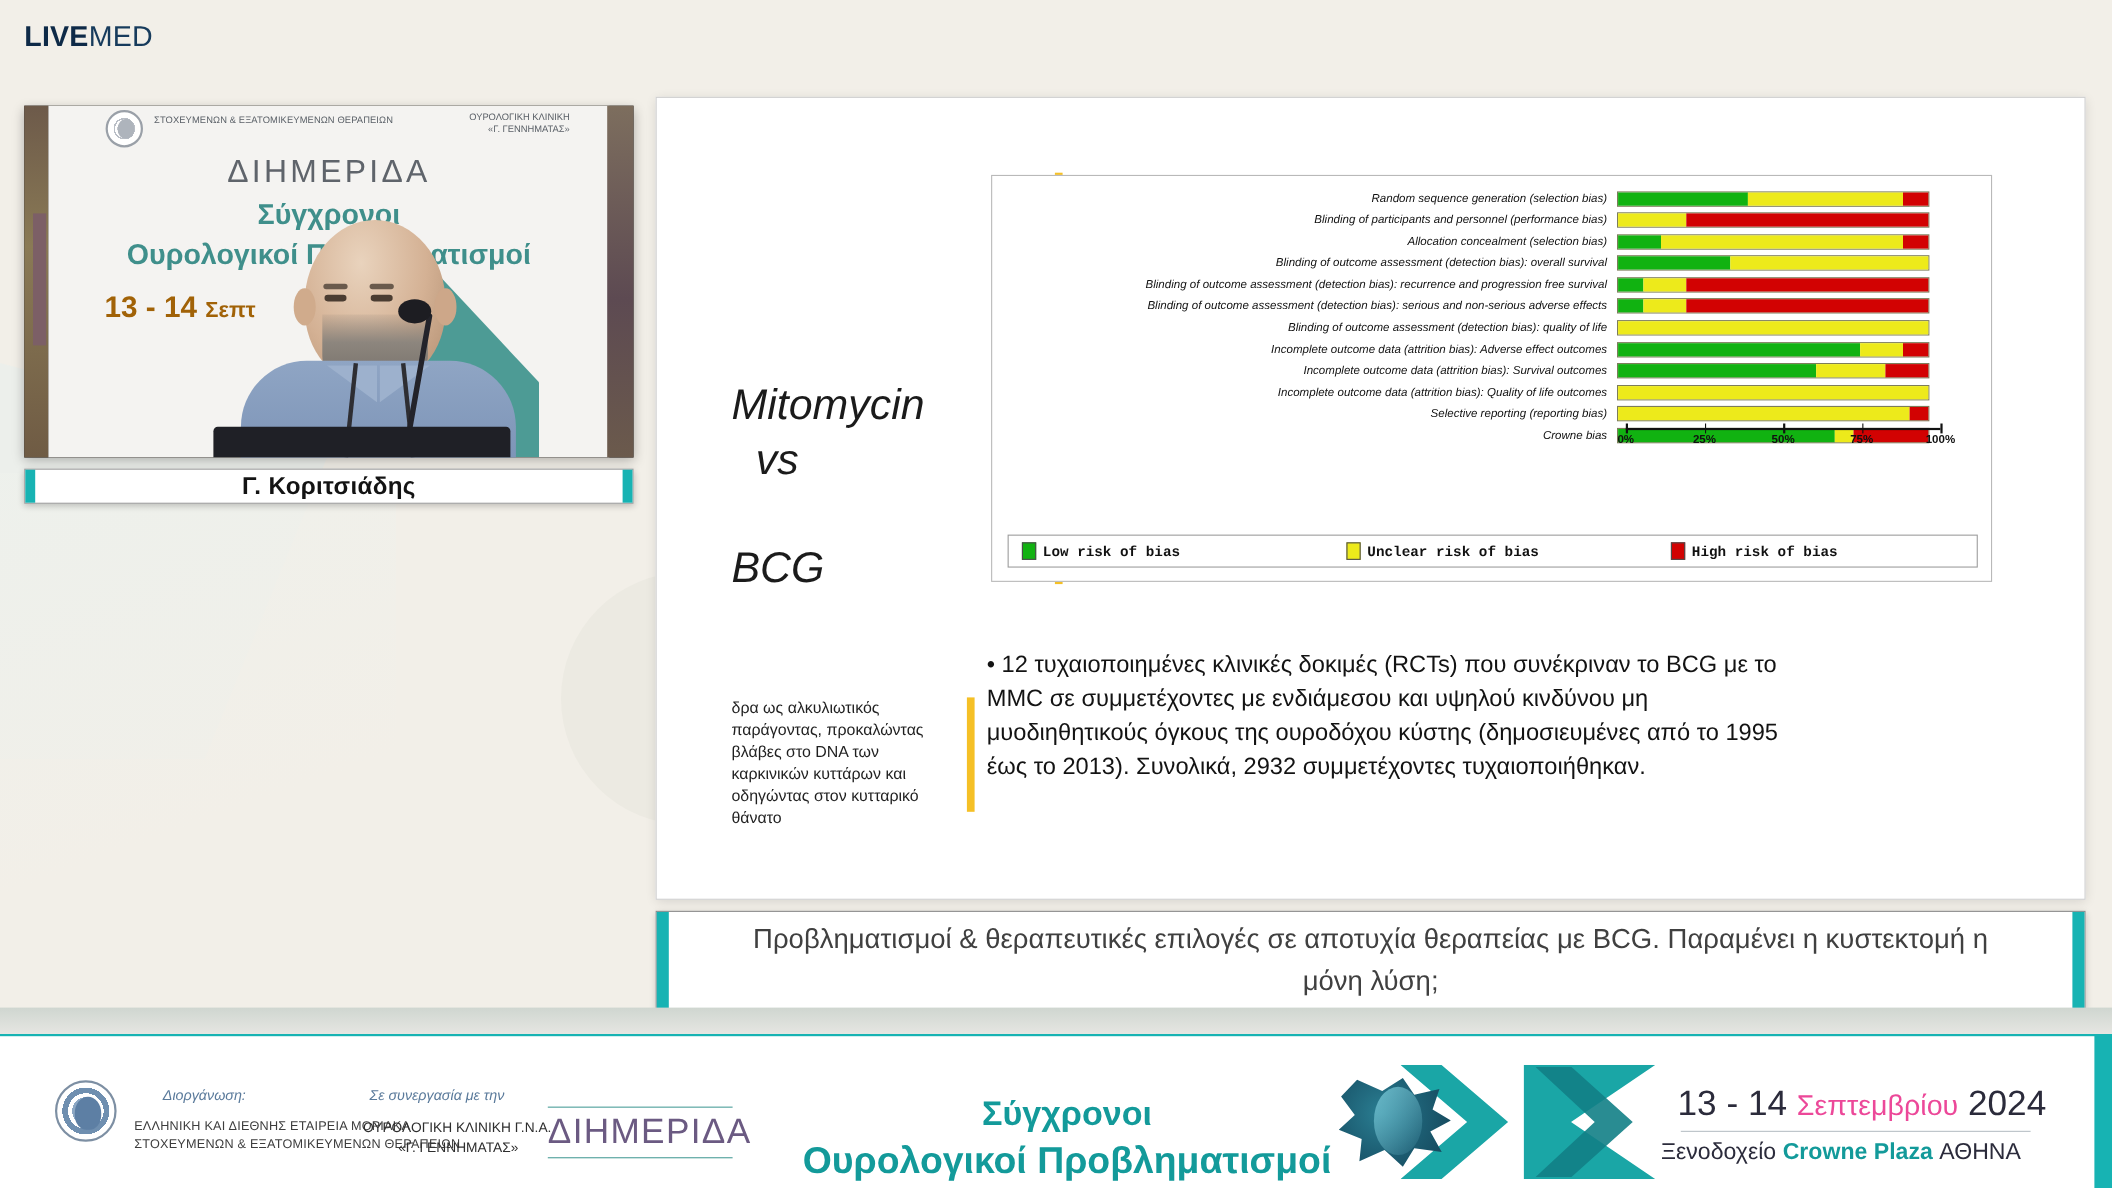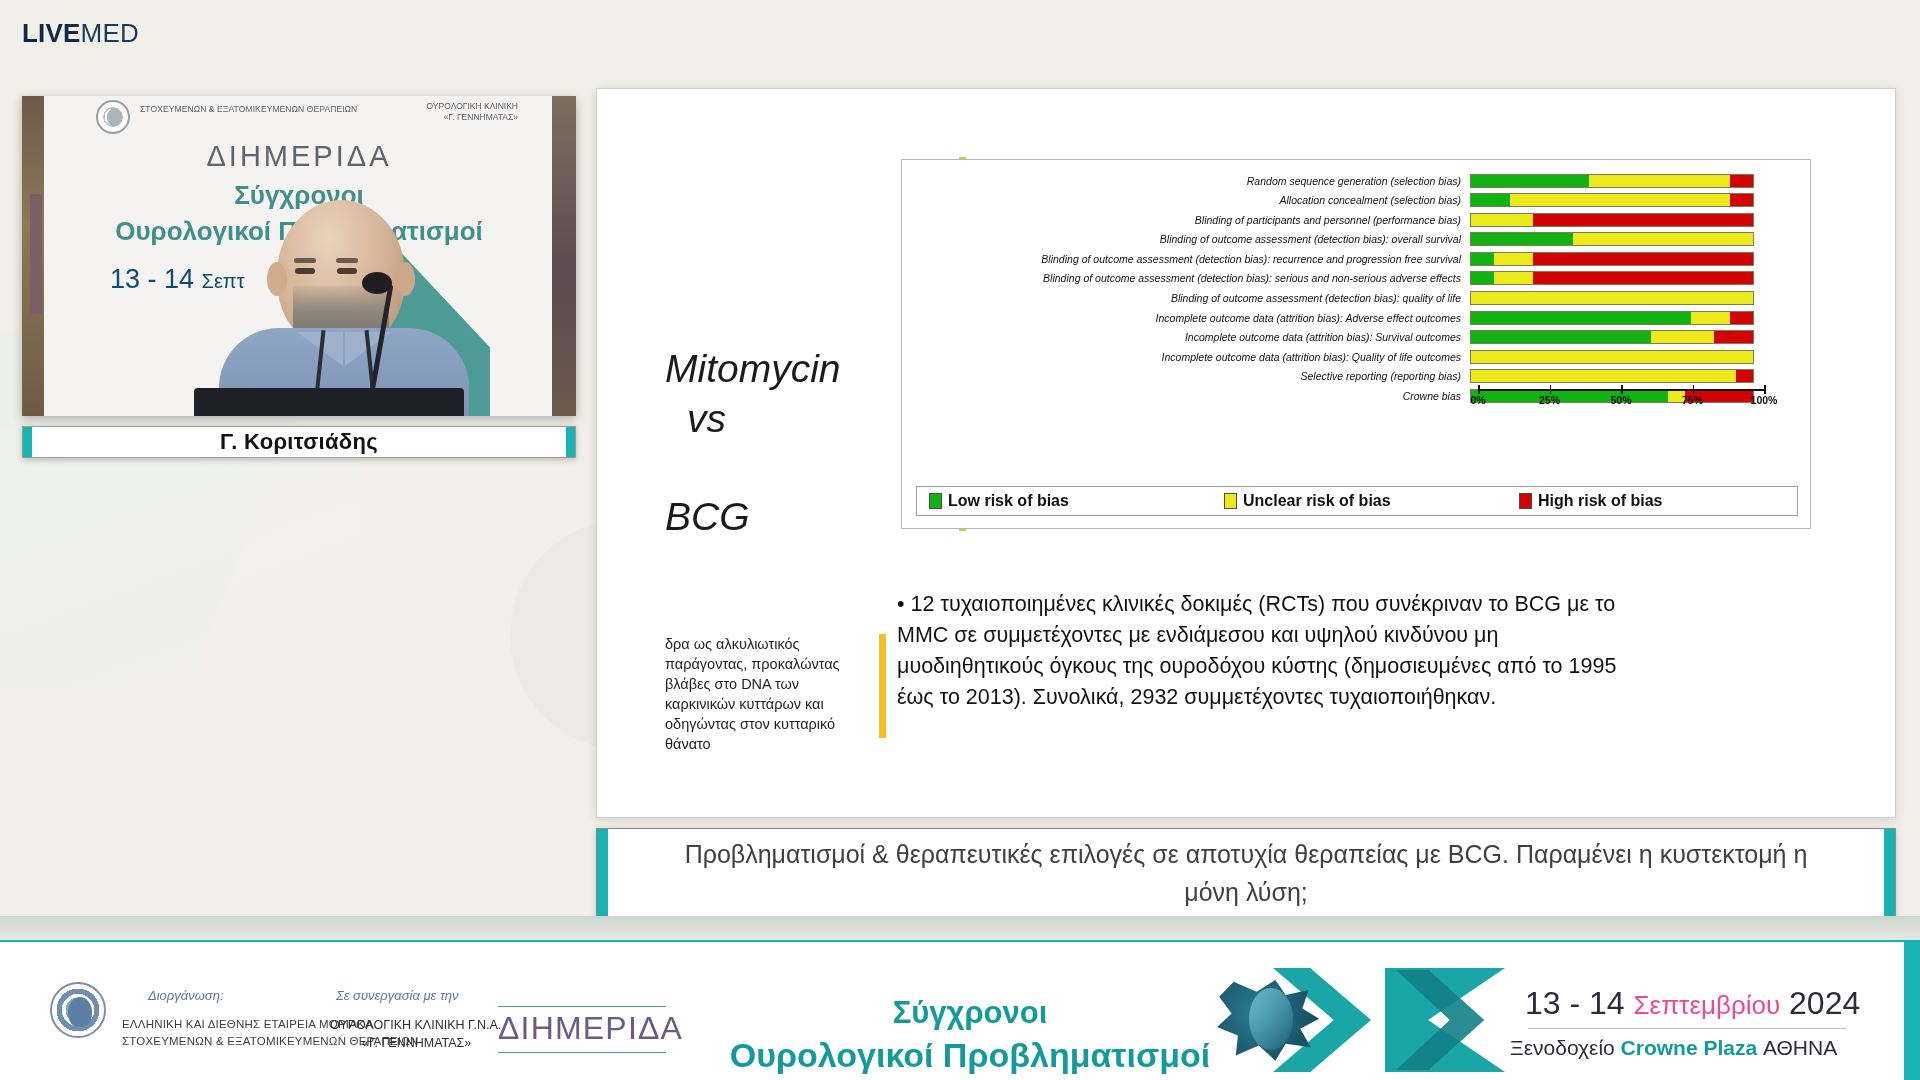--- a/index.html
+++ b/index.html
@@ -82,21 +82,21 @@
     text-align:right; line-height:11px; white-space:nowrap;
   }
   .vb-dihmerida {
     position:absolute; left:0; top:44px; width:100%; text-align:center;
     font-size:29px; color:#5f646b; letter-spacing:3px; font-weight:300;
   }
   .vb-l1 { position:absolute; left:0; top:84px; width:100%; text-align:center;
     font-size:26px; font-weight:700; color:#3f8f8b; }
   .vb-l2 { position:absolute; left:0; top:120px; width:100%; text-align:center;
     font-size:26px; font-weight:700; color:#3f8f8b; }
-  .vb-dates { position:absolute; left:66px; top:168px; font-size:27px; color:#0c4a6e; font-weight:400; }
+  .vb-dates { position:absolute; left:51px; top:168px; font-size:27px; color:#a16207; font-weight:700; }
   .vb-dates .sm { font-size:20px; }
   .vb-chev {
     position:absolute; right:64px; top:140px; width:180px; height:180px;
     background:#4d9b95;
     clip-path: polygon(0 0, 42% 0, 100% 62%, 100% 100%, 58% 100%, 0 36%);
   }
   
   .speaker {
     position:absolute; left:175px; top:104px; width:250px; height:216px;
   }
@@ -226,21 +226,21 @@
     transform:translateX(-50%); white-space:nowrap;
   }
   .rob-legend {
     position:absolute; left:14px; bottom:12px; width:882px; height:30px;
     border:1px solid #9d9d9d; display:flex; align-items:center;
   }
   .leg-item { display:flex; align-items:center; }
   .leg-sw {
     width:13px; height:16px; border:1px solid #4c4c4c; margin:0 6px 0 12px;
   }
-  .leg-txt { font-size:16px; font-weight:700; color:#111; }
+  .leg-txt { font-size:13px; font-weight:700; color:#111;font-family:Liberation Mono, monospace; }
 
   .body-text {
     position:absolute; left:300px; top:500px; width:730px;
     font-size:21.5px; color:#131313; line-height:31px;
   }
 
   
   .caption {
     position:absolute; left:596px; top:828px; width:1300px; height:90px;
     background:#ffffff; border:1px solid #8a8a8a;
@@ -426,32 +426,32 @@
     <div class="rob-rows">
         <div class="rob-row">
           <div class="rob-label">Random sequence generation (selection bias)</div>
           <div class="rob-bar">
             <div class="seg-low" style="width: 42%;"></div>
             <div class="seg-unc" style="width: 50%;"></div>
             <div class="seg-high" style="width: 8%;"></div>
           </div>
         </div>
         <div class="rob-row">
+          <div class="rob-label">Blinding of participants and personnel (performance bias)</div>
+          <div class="rob-bar">
+            <div class="seg-unc" style="width: 22%;"></div>
+            <div class="seg-high" style="width: 78%;"></div>
+          </div>
+        </div>
+        <div class="rob-row">
           <div class="rob-label">Allocation concealment (selection bias)</div>
           <div class="rob-bar">
             <div class="seg-low" style="width: 14%;"></div>
             <div class="seg-unc" style="width: 78%;"></div>
             <div class="seg-high" style="width: 8%;"></div>
-          </div>
-        </div>
-        <div class="rob-row">
-          <div class="rob-label">Blinding of participants and personnel (performance bias)</div>
-          <div class="rob-bar">
-            <div class="seg-unc" style="width: 22%;"></div>
-            <div class="seg-high" style="width: 78%;"></div>
           </div>
         </div>
         <div class="rob-row">
           <div class="rob-label">Blinding of outcome assessment (detection bias): overall survival</div>
           <div class="rob-bar">
             <div class="seg-low" style="width: 36%;"></div>
             <div class="seg-unc" style="width: 64%;"></div>
           </div>
         </div>
         <div class="rob-row">

